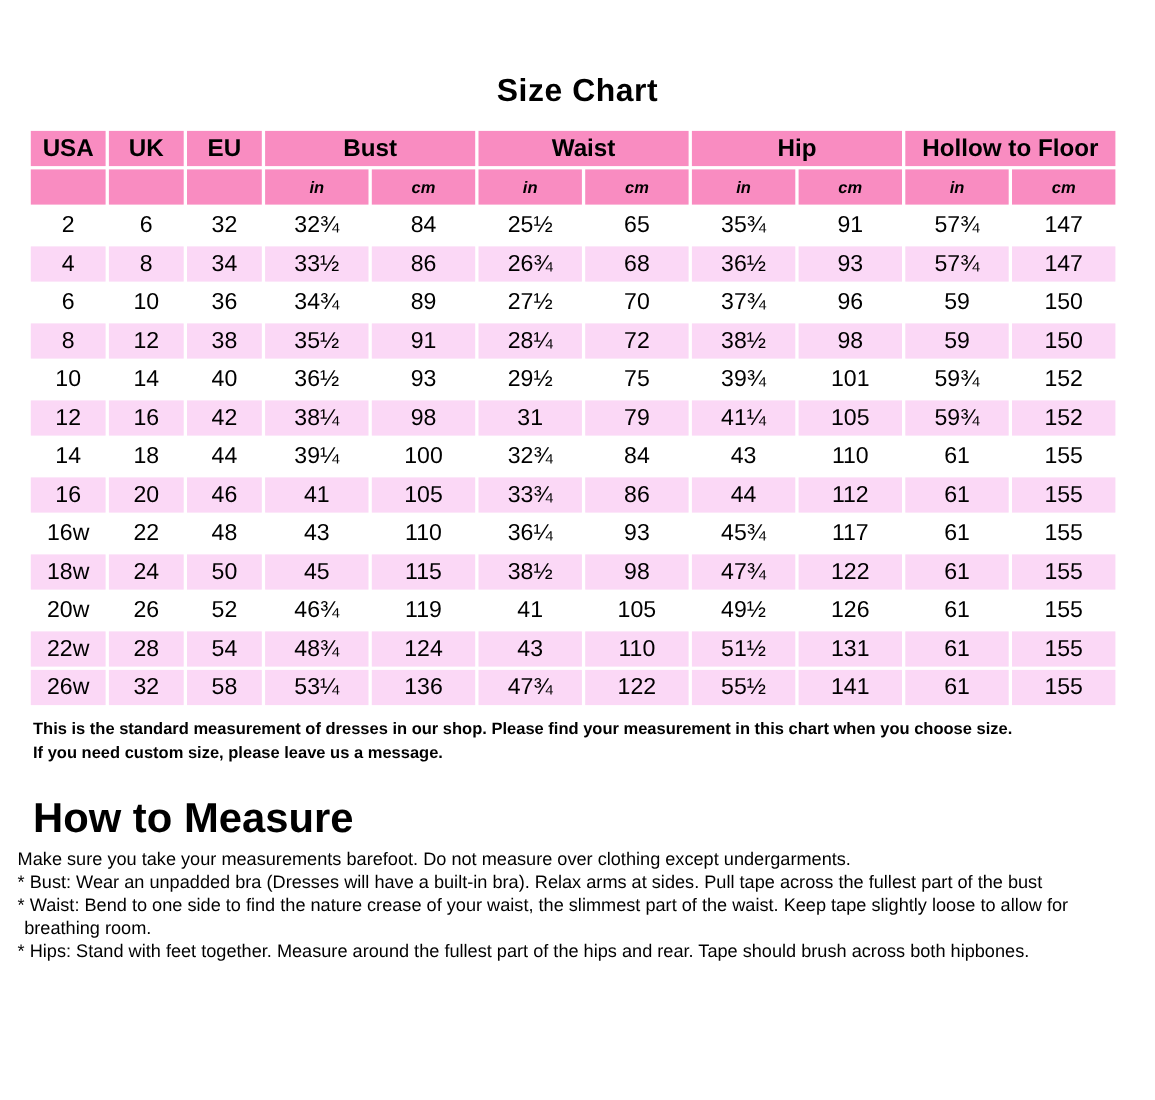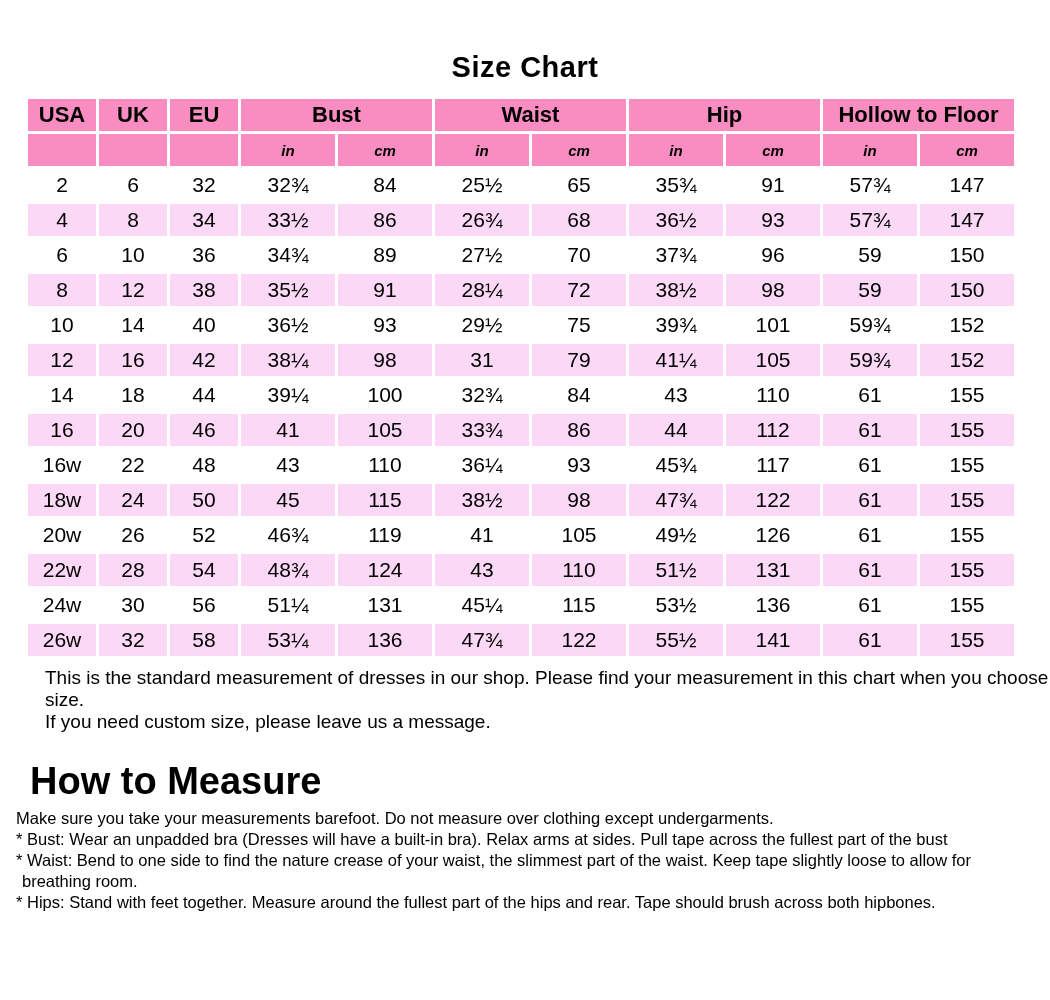--- a/index.html
+++ b/index.html
@@ -10,21 +10,21 @@
     font-family: "Liberation Sans", sans-serif;
     color: #000000;
   }
   .page {
     width: 1050px;
     height: 1000px;
     position: relative;
     overflow: hidden;
   }
   .title {
-    margin: 0;
+    margin: 16px;
     padding-top: 51px;
     text-align: center;
     font-size: 29px;
     font-weight: bold;
     letter-spacing: 0.5px;
   }
   table.size-table {
     border-collapse: separate;
     border-spacing: 3px;
     margin: 12px 0 0 25px;
@@ -49,23 +49,24 @@
     font-style: italic;
   }
   table.size-table td {
     font-size: 21px;
     background: var(--row-white);
   }
   table.size-table tr.alt td {
     background: var(--row-pink);
   }
   .note {
-    margin: 0 0 0 45px;
-    font-size: 19px;
+    margin: 0 0 0 30px;
+    font-size: 15px;
     line-height: 22px;
+    font-weight: bold;
   }
   .notes-block {
     margin-top: 8px;
   }
   .howto-title {
     margin: 27px 0 5px 30px;
     font-size: 38px;
     font-weight: bold;
   }
   .howto-body {
@@ -274,33 +275,20 @@
           <td>54</td>
           <td>48¾</td>
           <td>124</td>
           <td>43</td>
           <td>110</td>
           <td>51½</td>
           <td>131</td>
           <td>61</td>
           <td>155</td>
         </tr>
-        <tr>
-          <td>24w</td>
-          <td>30</td>
-          <td>56</td>
-          <td>51¼</td>
-          <td>131</td>
-          <td>45¼</td>
-          <td>115</td>
-          <td>53½</td>
-          <td>136</td>
-          <td>61</td>
-          <td>155</td>
-        </tr>
         <tr class="alt">
           <td>26w</td>
           <td>32</td>
           <td>58</td>
           <td>53¼</td>
           <td>136</td>
           <td>47¾</td>
           <td>122</td>
           <td>55½</td>
           <td>141</td>

